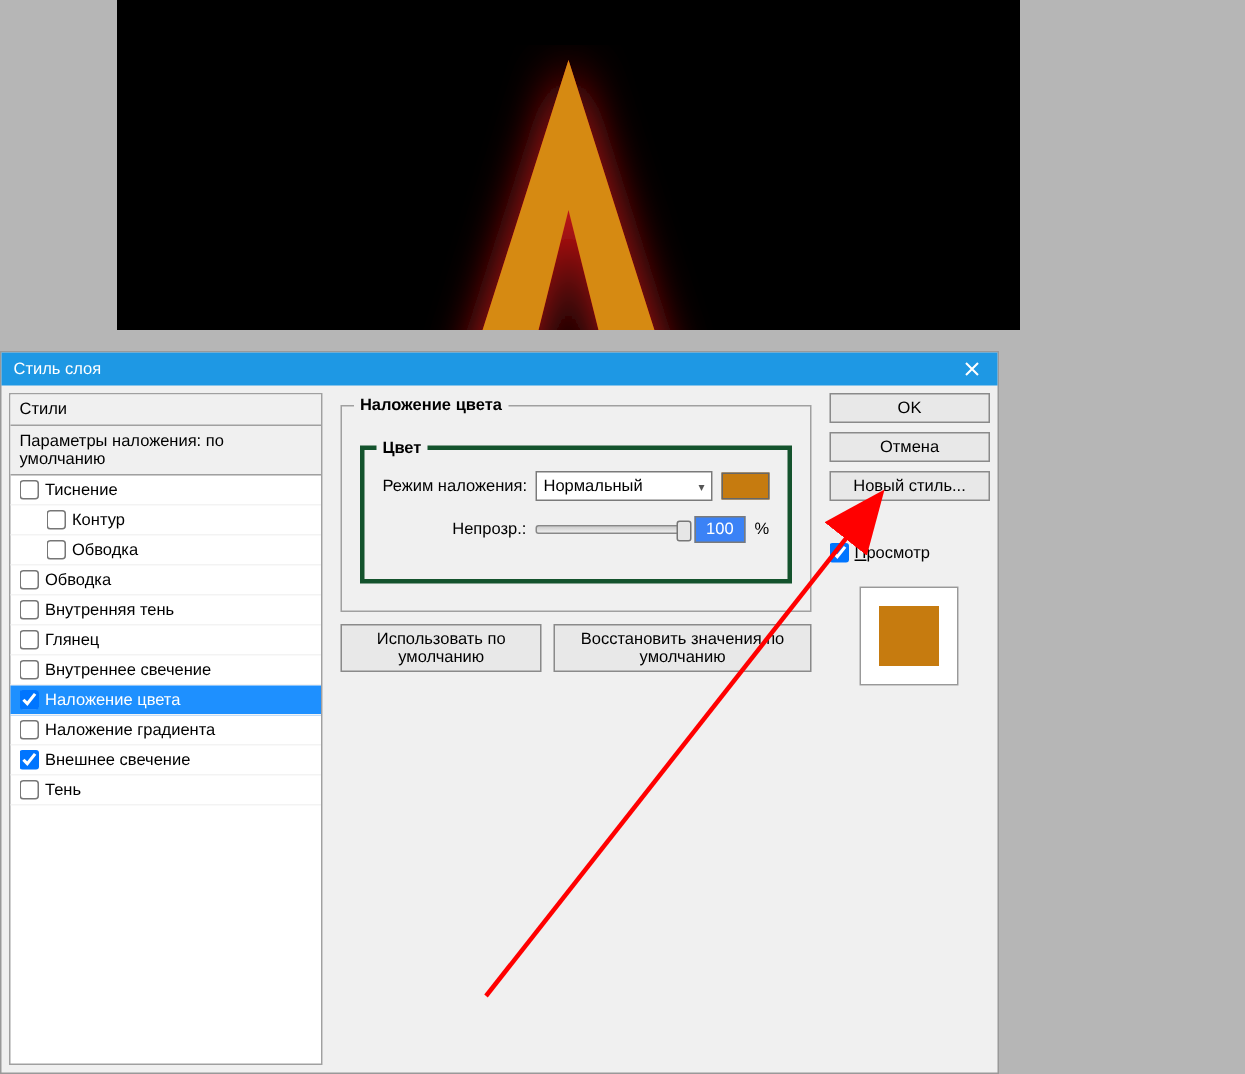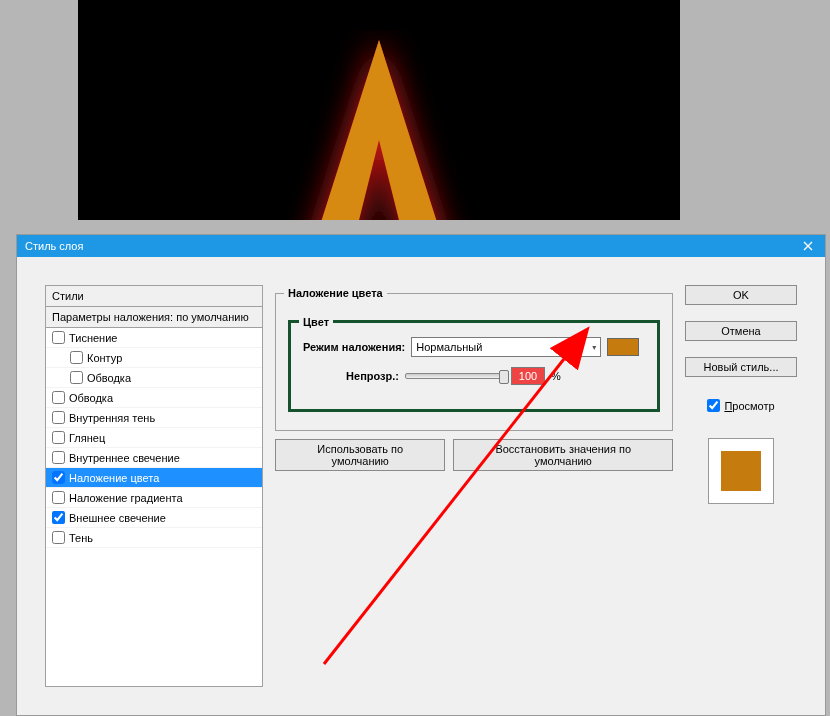--- a/index.html
+++ b/index.html
@@ -2,57 +2,57 @@
 <html><head>
 <meta charset="utf-8">
 <style>
 * { box-sizing: border-box; margin: 0; padding: 0; font-family: Tahoma, Arial, sans-serif; font-size: 11px; }
 body { background: #b6b6b6; width: 830px; height: 716px; overflow: hidden; position: relative; }
 
 .canvas-area { position: absolute; left: 0; top: 0; width: 830px; height: 234px; background: #b6b6b6; }
 .canvas { position: absolute; left: 78px; top: 0; width: 602px; height: 220px; background: #000; overflow: hidden; }
 .glow-shape { position: absolute; left: 50%; top: 30px; transform: translateX(-50%); }
 
-.dialog { position: absolute; left: 16px; top: 234px; width: 810px; height: 482px; background: #f0f0f0; border: 1px solid #999; }
+.dialog { position: absolute; left: 0; top: 234px; width: 666px; height: 482px; background: #f0f0f0; border: 1px solid #999; }
 .titlebar { background: #1e98e4; color: #fff; height: 22px; display: flex; align-items: center; padding: 0 8px; position: relative; }
 .titlebar-title { flex: 1; }
 .close-btn { position: absolute; right: 0; top: 0; width: 34px; height: 22px; display: flex; align-items: center; justify-content: center; color: #fff; cursor: pointer; }
 
-.dialog-body { display: flex; padding: 28px; gap: 12px; height: calc(100% - 22px); }
+.dialog-body { display: flex; padding: 5px; gap: 12px; height: calc(100% - 22px); }
 
 .styles-panel { width: 218px; border: 1px solid #a0a0a0; background: #fff; display: flex; flex-direction: column; }
 .styles-header { background: #f0f0f0; border-bottom: 1px solid #a0a0a0; padding: 4px 6px; }
 .styles-subheader { background: #f0f0f0; border-bottom: 1px solid #a0a0a0; padding: 4px 6px; }
 .style-item { padding: 3px 6px; display: flex; align-items: center; gap: 4px; border-bottom: 1px solid #f3f3f3; cursor: pointer; }
 .style-item.indent { padding-left: 24px; }
 .style-item.selected { background: #1e90ff; color: #fff; }
 .style-item input[type="checkbox"] { width: 13px; height: 13px; }
 
 .settings-panel { flex: 1; padding-top: 8px; }
 .fieldset { border: 1px solid #a0a0a0; padding: 16px 12px 18px; margin-bottom: 8px; position: relative; }
 .fieldset-legend { position: absolute; top: -7px; left: 8px; background: #f0f0f0; padding: 0 4px; font-weight: bold; }
 .fieldset-inner { border: 3px solid #14532d; padding: 14px 12px 14px; position: relative; margin-top: 10px; }
 .fieldset-inner-legend { position: absolute; top: -7px; left: 8px; background: #f0f0f0; padding: 0 4px; font-weight: bold; }
 
 .form-row { display: flex; align-items: center; gap: 6px; margin-bottom: 10px; }
-.form-label { text-align: right; min-width: 96px; font-weight: bold; }
+.form-label { text-align: right; min-width: 96px; }
 .select-box { flex: 1; border: 1px solid #7a7a7a; background: #fff; padding: 2px 4px; display: flex; align-items: center; justify-content: space-between; height: 20px; max-width: 190px; text-align: center; }
 .select-arrow { font-size: 8px; color: #555; }
 .color-swatch { width: 32px; height: 18px; background: #c67b0f; border: 1px solid #666; cursor: pointer; }
 
 .slider { width: 100px; height: 6px; background: linear-gradient(#ccc,#eee); border: 1px solid #888; border-radius: 2px; position: relative; }
 .slider-thumb { position: absolute; right: -5px; top: -4px; width: 10px; height: 14px; background: #e6e6e6; border: 1px solid #777; border-radius: 2px; }
-.num-input { width: 34px; border: 1px solid #7a7a7a; background: #ef4444; color: #fff; text-align: center; padding: 1px 2px; height: 18px; }
+.num-input { width: 34px; border: 1px solid #7a7a7a; background: #3b82f6; color: #fff; text-align: center; padding: 1px 2px; height: 18px; }
 
 .btn-row { display: flex; gap: 8px; justify-content: center; }
 .btn { border: 1px solid #8a8a8a; background: #e8e8e8; padding: 3px 12px; cursor: pointer; min-width: 120px; text-align: center; }
 
-.right-panel { width: 112px; display: flex; flex-direction: column; gap: 16px; align-items: stretch; }
+.right-panel { width: 112px; display: flex; flex-direction: column; gap: 6px; align-items: stretch; }
 .right-panel .btn { min-width: auto; width: 100%; }
-.preview-check { display: flex; align-items: center; justify-content: center; gap: 4px; margin-top: 6px; }
+.preview-check { display: flex; align-items: center; gap: 4px; margin-top: 22px; }
 .preview-box { margin-top: 10px; align-self: center; width: 66px; height: 66px; border: 1px solid #999; background: #fff; display: flex; align-items: center; justify-content: center; }
 .preview-swatch { width: 40px; height: 40px; background: #c67b0f; }
 
 .arrow-overlay { position: absolute; left: 0; top: 234px; width: 830px; height: 482px; pointer-events: none; z-index: 10; }
 </style>
 </head>
 <body>
 
 <div class="canvas-area">
   <div class="canvas">

